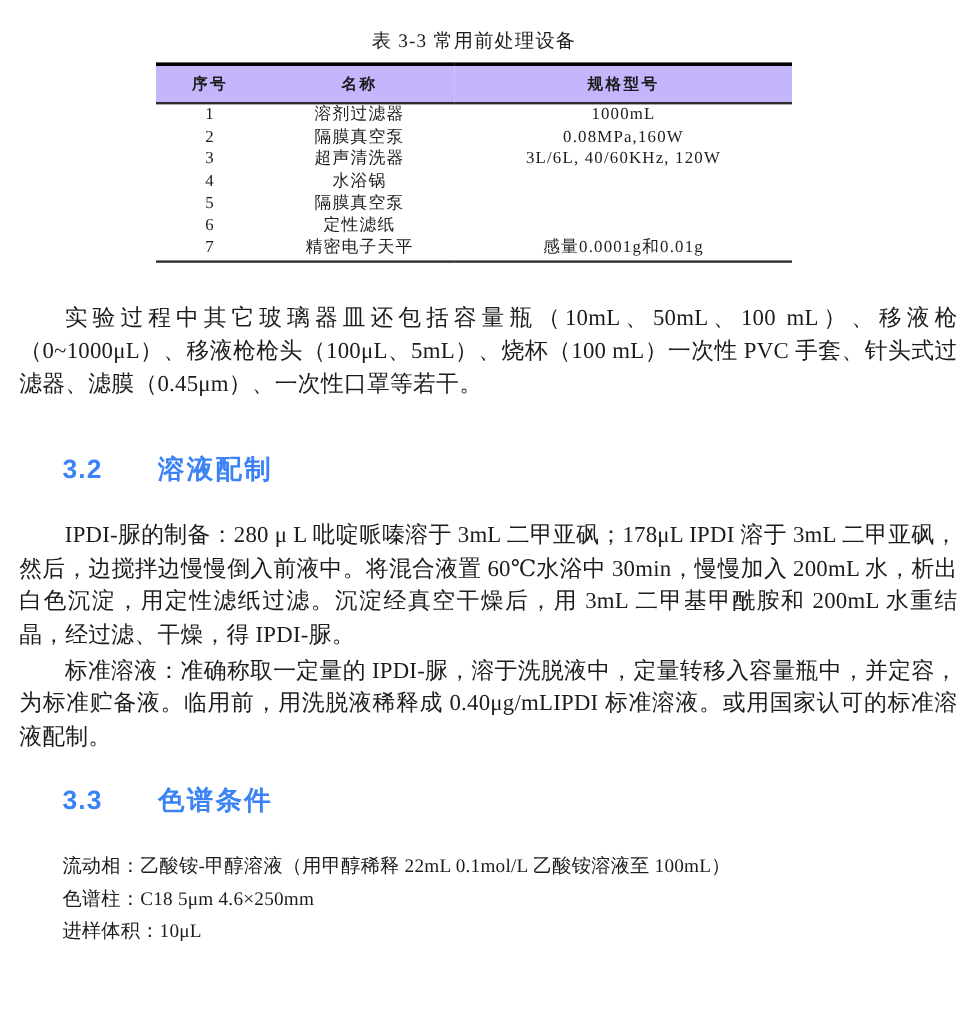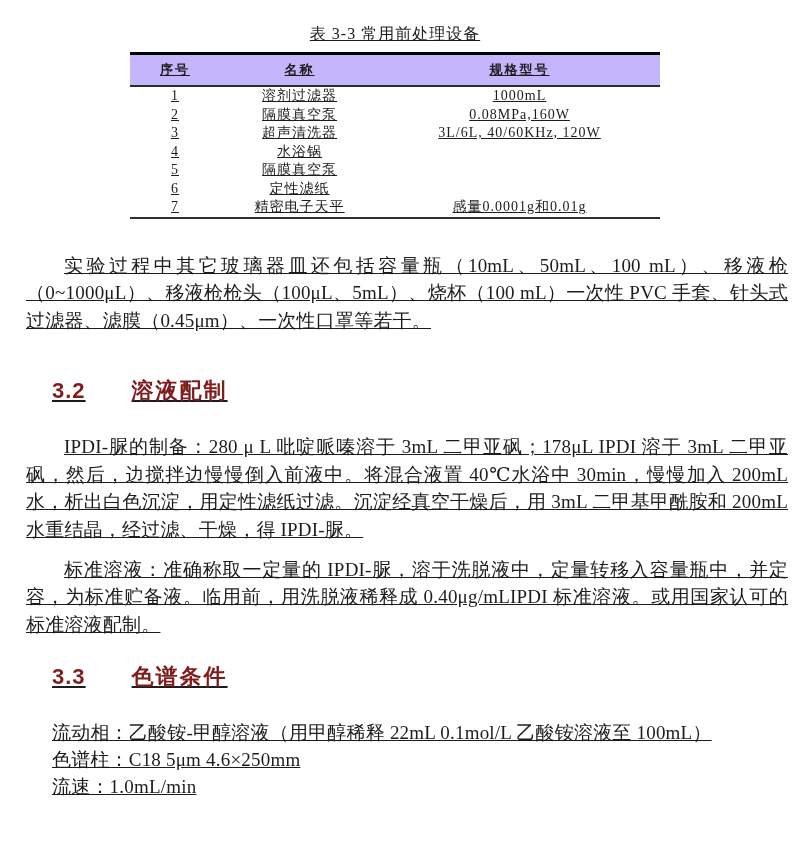--- a/index.html
+++ b/index.html
@@ -1,45 +1,45 @@
 <!DOCTYPE html>
 <html><head>
 <meta charset="utf-8">
 <style>
   html,body { margin:0; padding:0; }
   body {
     width:800px; height:863px; background:#ffffff; overflow:hidden;
     font-family:"Liberation Serif","DejaVu Serif",serif; color:#1c1c1c;
     -webkit-font-smoothing:antialiased;
   }
-  .content { padding:24px 0 0 14px;text-decoration:underline; }
+  .content { padding:24px 0 0 14px; }
 
   
   .tbl-wrap { width:530px; margin-left:116px; }
   .tbl-caption { text-align:center; font-size:16px; margin:0 0 7px 0; letter-spacing:1px; }
   table.equip { width:100%; border-collapse:collapse;
     border-top:3px solid #000; border-bottom:2px solid #2f2f2f; }
   table.equip thead th { background:#c4b5fd; font-size:13px; font-weight:bold;
     height:30px; border-bottom:2px solid #2b2b2b; letter-spacing:2px; padding:0; }
   table.equip tbody td { font-size:14px; height:18.5px; line-height:1;
     text-align:center; padding:0; letter-spacing:1px; }
   col.c1 { width:17%; } col.c2 { width:30%; } col.c3 { width:53%; }
 
   
-  .para { font-size:19px; line-height:27.6px; margin:12px; text-align:justify;
+  .para { font-size:19px; line-height:27.6px; margin:2px; text-align:justify;
     text-indent:38px; letter-spacing:0.2px; }
   .intro { margin-top:33px; }
 
   h2.sec { font-family:"Liberation Sans","DejaVu Sans",sans-serif;
-    font-size:22px; font-weight:bold; color:#7f1d1d;
+    font-size:22px; font-weight:bold; color:#3b82f6;
     margin:42px 0 27px 38px; letter-spacing:2px; }
   h2.sec .num { margin-right:46px; letter-spacing:1px; }
   h2.sec33 { margin-top:24px; }
 
-  .cond { font-size:19px; line-height:27px; margin:0; text-indent:38px;
+  .cond { font-size:16px; line-height:27px; margin:0; text-indent:38px;
     white-space:nowrap; letter-spacing:0.2px; }
 </style>
 </head>
 <body>
 
 <div class="content">
 
   <div class="tbl-wrap">
     <p class="tbl-caption">表 3-3  常用前处理设备</p>
     <table class="equip">
@@ -92,22 +92,22 @@
           <td>感量0.0001g和0.01g</td>
         </tr>
       </tbody>
     </table>
   </div>
 
   <p class="para intro">实验过程中其它玻璃器皿还包括容量瓶（10mL、50mL、100 mL）、移液枪（0~1000μL）、移液枪枪头（100μL、5mL）、烧杯（100 mL）一次性 PVC 手套、针头式过滤器、滤膜（0.45μm）、一次性口罩等若干。</p>
 
   <h2 class="sec"><span class="num">3.2</span><span>溶液配制</span></h2>
 
-  <p class="para">IPDI-脲的制备：280 μ L 吡啶哌嗪溶于 3mL 二甲亚砜；178μL IPDI 溶于 3mL 二甲亚砜，然后，边搅拌边慢慢倒入前液中。将混合液置 40℃水浴中 30min，慢慢加入 200mL 水，析出白色沉淀，用定性滤纸过滤。沉淀经真空干燥后，用 3mL 二甲基甲酰胺和 200mL 水重结晶，经过滤、干燥，得 IPDI-脲。</p>
+  <p class="para">IPDI-脲的制备：280 μ L 吡啶哌嗪溶于 3mL 二甲亚砜；178μL IPDI 溶于 3mL 二甲亚砜，然后，边搅拌边慢慢倒入前液中。将混合液置 60℃水浴中 30min，慢慢加入 200mL 水，析出白色沉淀，用定性滤纸过滤。沉淀经真空干燥后，用 3mL 二甲基甲酰胺和 200mL 水重结晶，经过滤、干燥，得 IPDI-脲。</p>
   <p class="para">标准溶液：准确称取一定量的 IPDI-脲，溶于洗脱液中，定量转移入容量瓶中，并定容，为标准贮备液。临用前，用洗脱液稀释成 0.40μg/mLIPDI 标准溶液。或用国家认可的标准溶液配制。</p>
 
   <h2 class="sec sec33"><span class="num">3.3</span><span>色谱条件</span></h2>
 
   <p class="cond">流动相：乙酸铵-甲醇溶液（用甲醇稀释 22mL 0.1mol/L 乙酸铵溶液至 100mL）</p>
   <p class="cond">色谱柱：C18 5μm 4.6×250mm</p>
-  <p class="cond">流速：1.0mL/min</p>
+  <p class="cond">进样体积：10μL</p>
 
 </div>
 
 </body></html>

